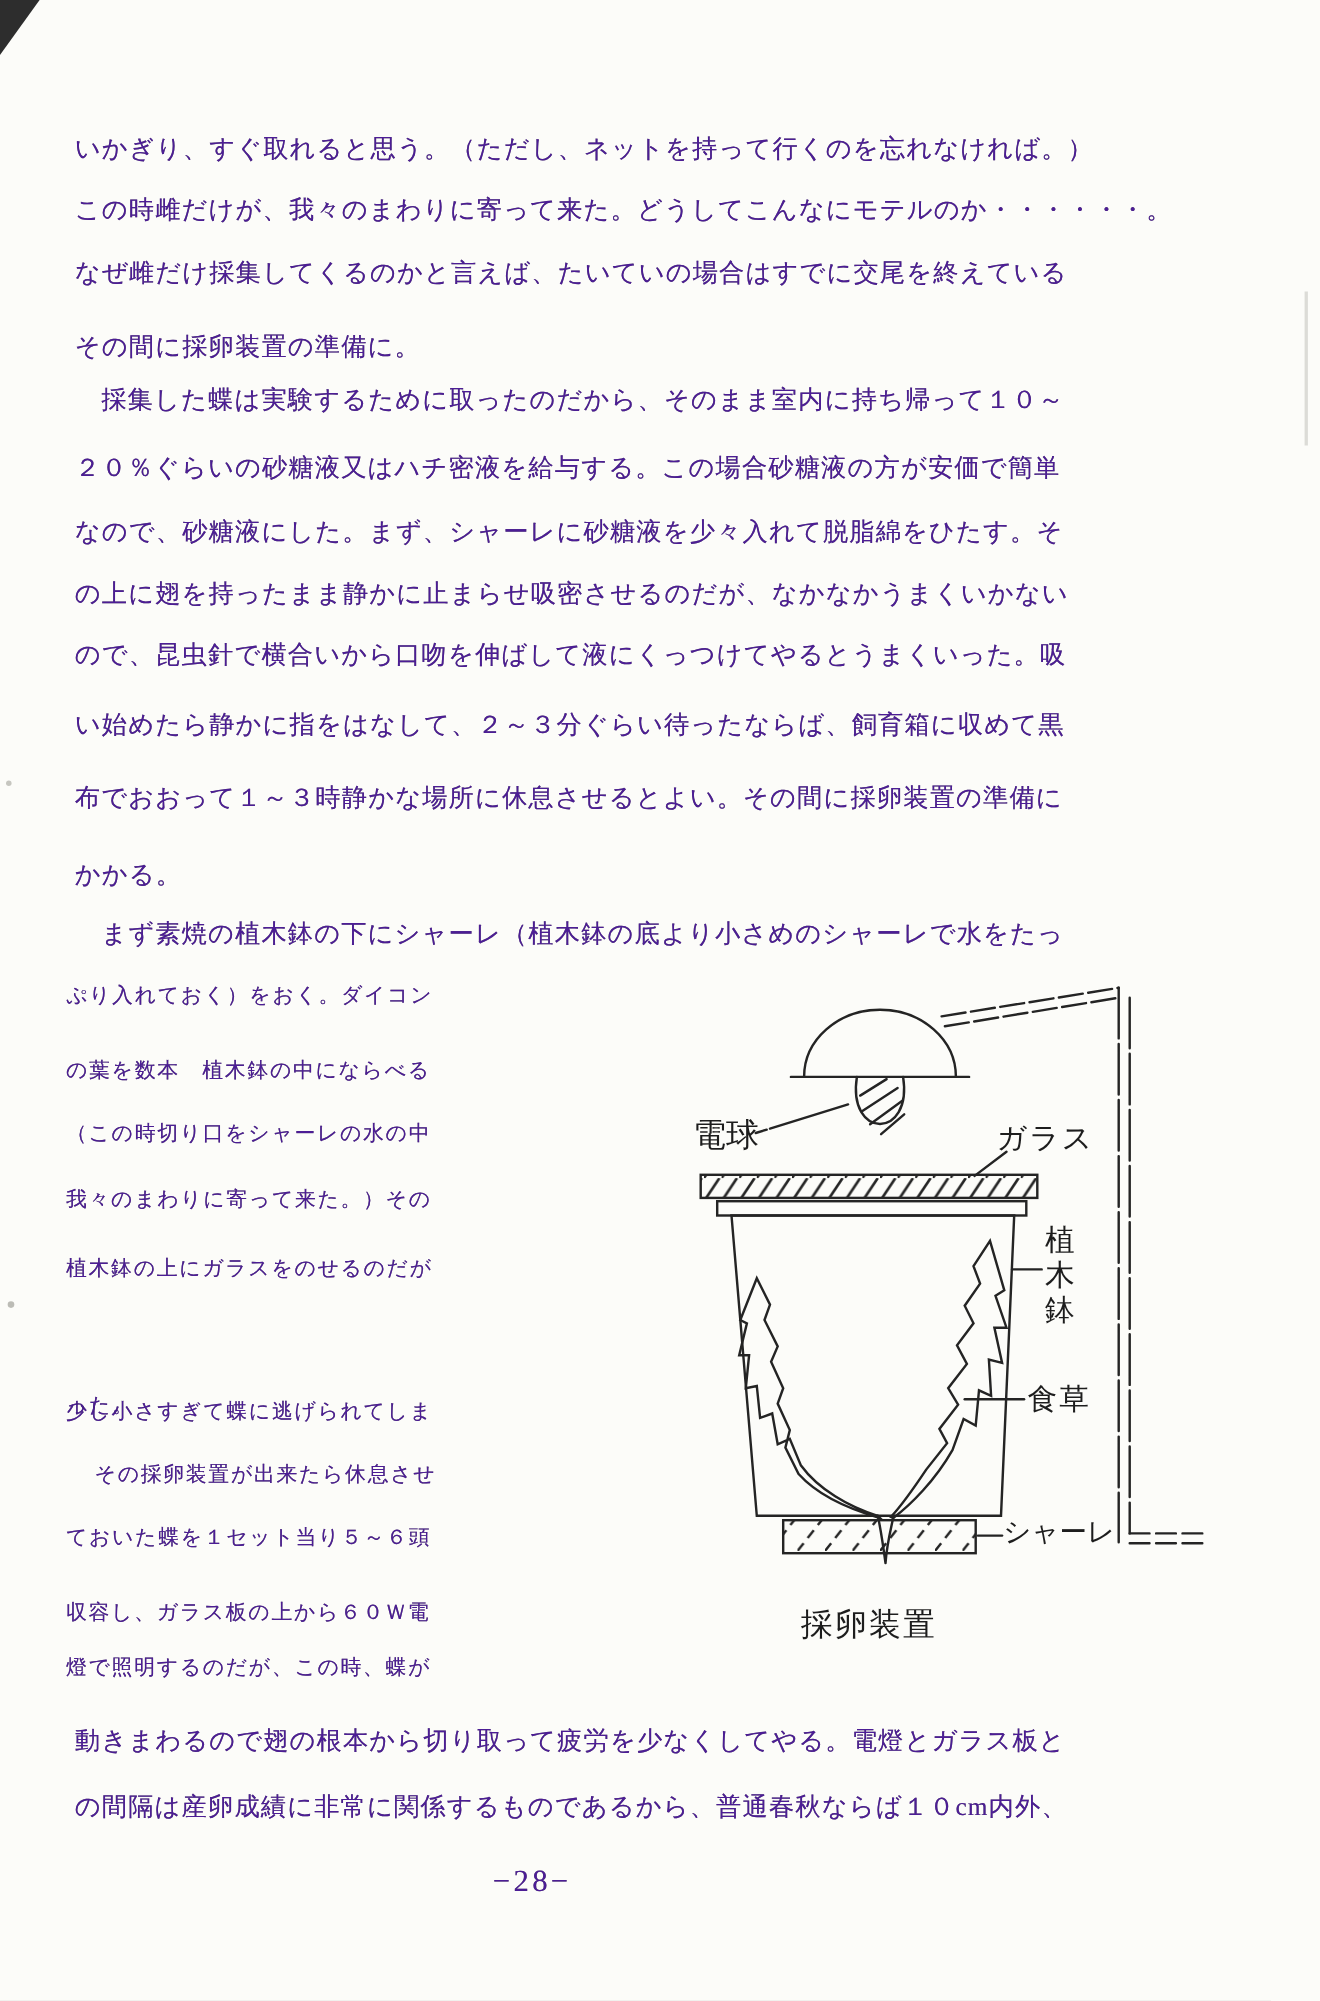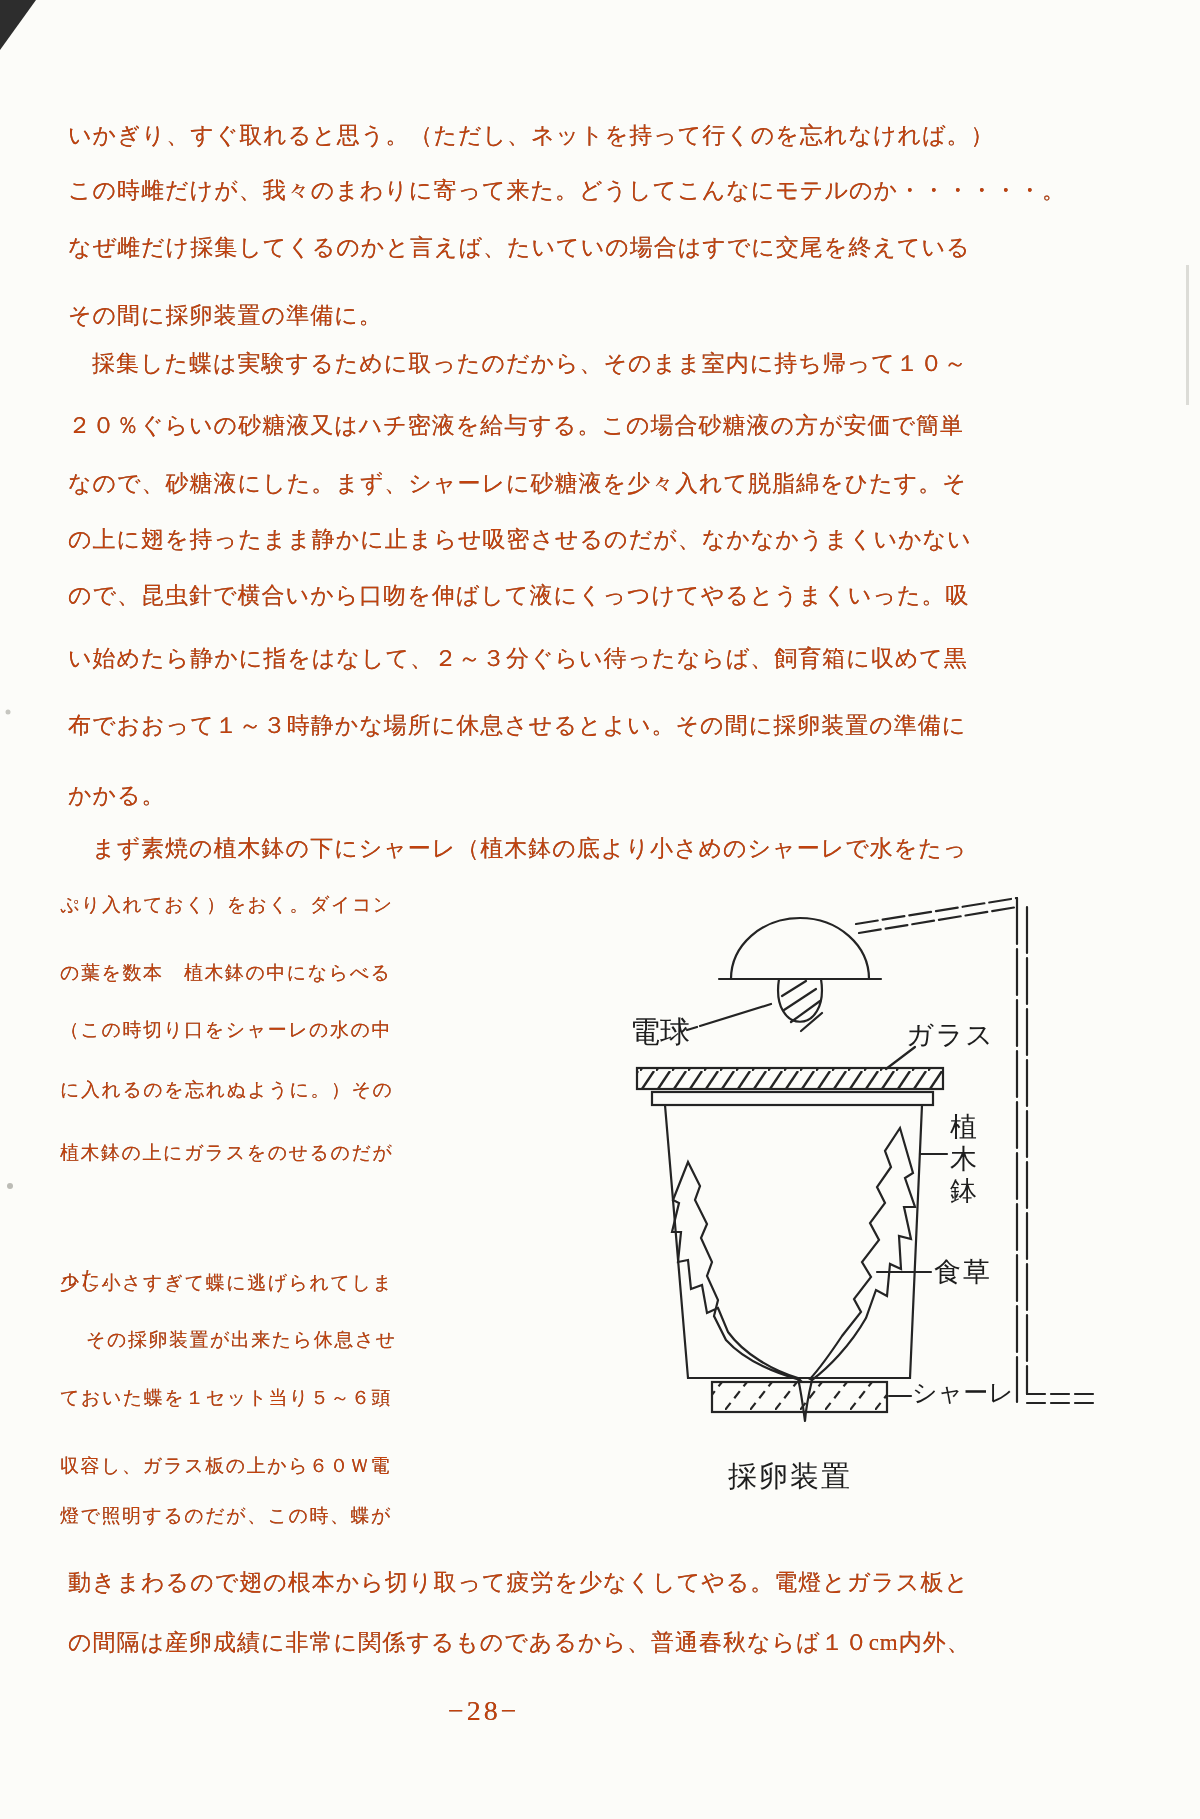--- a/index.html
+++ b/index.html
@@ -2,21 +2,21 @@
 <html><head>
 <meta charset="utf-8">
 <style>
   html,body{margin:0;padding:0;background:#8a8a8a;}
   .page{
     position:relative;
     width:1200px;height:1819px;
     background:#fcfcf9;
     overflow:hidden;
     font-family:"Liberation Serif","DejaVu Serif",serif;
-    color:#c2410c;
+    color:#4c1d95;
   }
   .ln{
     position:absolute;
     left:68px;
     white-space:nowrap;
     font-size:23px;
     letter-spacing:1px;
     text-shadow:0 0 0.6px rgba(10,10,10,0.55);
   }
   .ln.ind{padding-left:24px;}
@@ -55,21 +55,21 @@
   <div class="ln" style="top:524px">の上に翅を持ったまま静かに止まらせ吸密させるのだが、なかなかうまくいかない</div>
   <div class="ln" style="top:580px">ので、昆虫針で横合いから口吻を伸ばして液にくっつけてやるとうまくいった。吸</div>
   <div class="ln" style="top:643px">い始めたら静かに指をはなして、２～３分ぐらい待ったならば、飼育箱に収めて黒</div>
   <div class="ln" style="top:710px">布でおおって１～３時静かな場所に休息させるとよい。その間に採卵装置の準備に</div>
   <div class="ln" style="top:780px">かかる。</div>
   <div class="ln ind" style="top:833px">まず素焼の植木鉢の下にシャーレ（植木鉢の底より小さめのシャーレで水をたっ</div>
 
   <div class="lc" style="top:892px">ぷり入れておく）をおく。ダイコン</div>
   <div class="lc" style="top:960px">の葉を数本　植木鉢の中にならべる</div>
   <div class="lc" style="top:1017px">（この時切り口をシャーレの水の中</div>
-  <div class="lc" style="top:1077px">に入れるのを忘れぬように。）その</div>
+  <div class="lc" style="top:1077px">我々のまわりに寄って来た。）その</div>
   <div class="lc" style="top:1140px">植木鉢の上にガラスをのせるのだが</div>
   <div class="lc" style="top:1270px">少し小さすぎて蝶に逃げられてしま</div>
   <div class="lc" style="top:1265px">った。</div>
   <div class="lc ind" style="top:1327px">その採卵装置が出来たら休息させ</div>
   <div class="lc" style="top:1385px">ておいた蝶を１セット当り５～６頭</div>
   <div class="lc" style="top:1453px">収容し、ガラス板の上から６０Ｗ電</div>
   <div class="lc" style="top:1503px">燈で照明するのだが、この時、蝶が</div>
 
   <div class="ln" style="top:1567px">動きまわるので翅の根本から切り取って疲労を少なくしてやる。電燈とガラス板と</div>
   <div class="ln" style="top:1627px">の間隔は産卵成績に非常に関係するものであるから、普通春秋ならば１０cm内外、</div>

